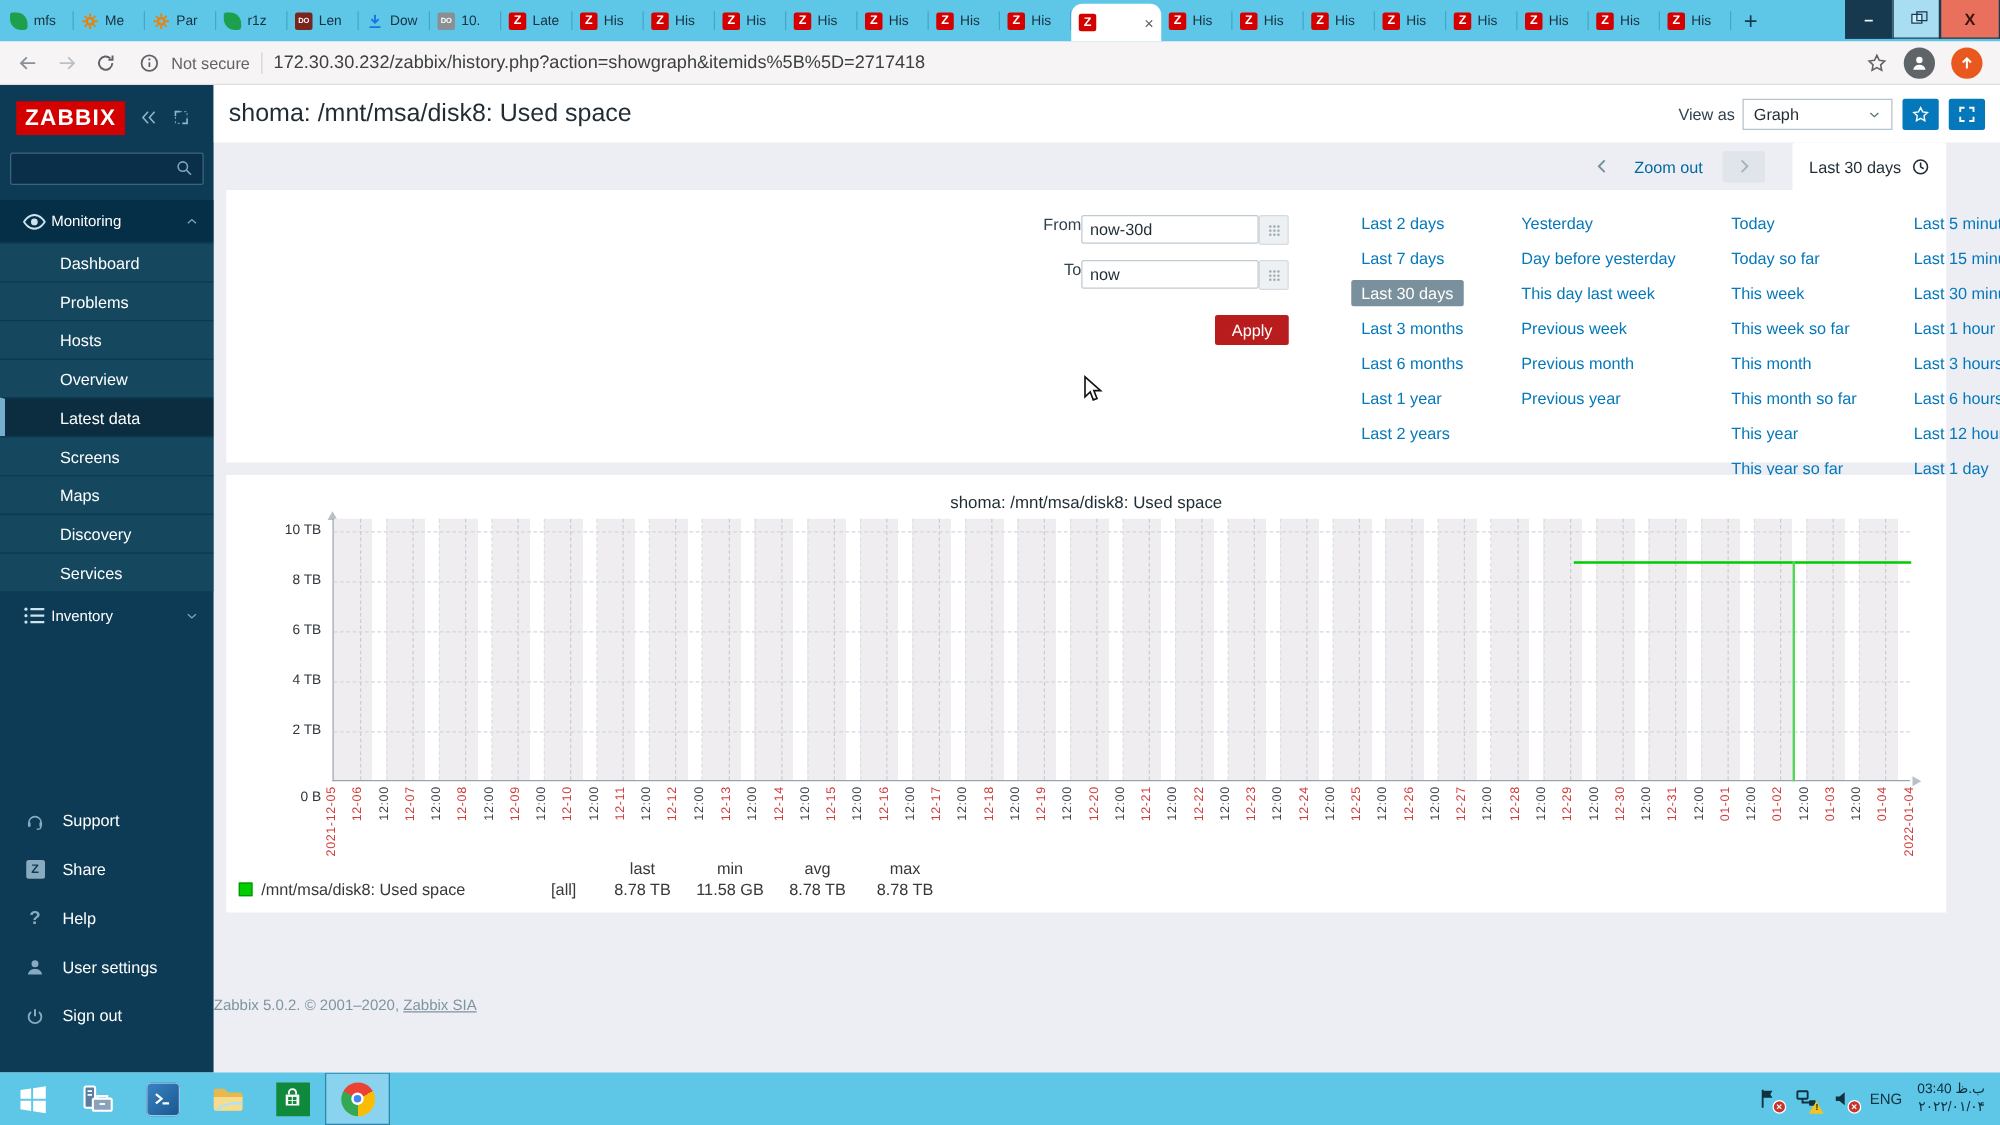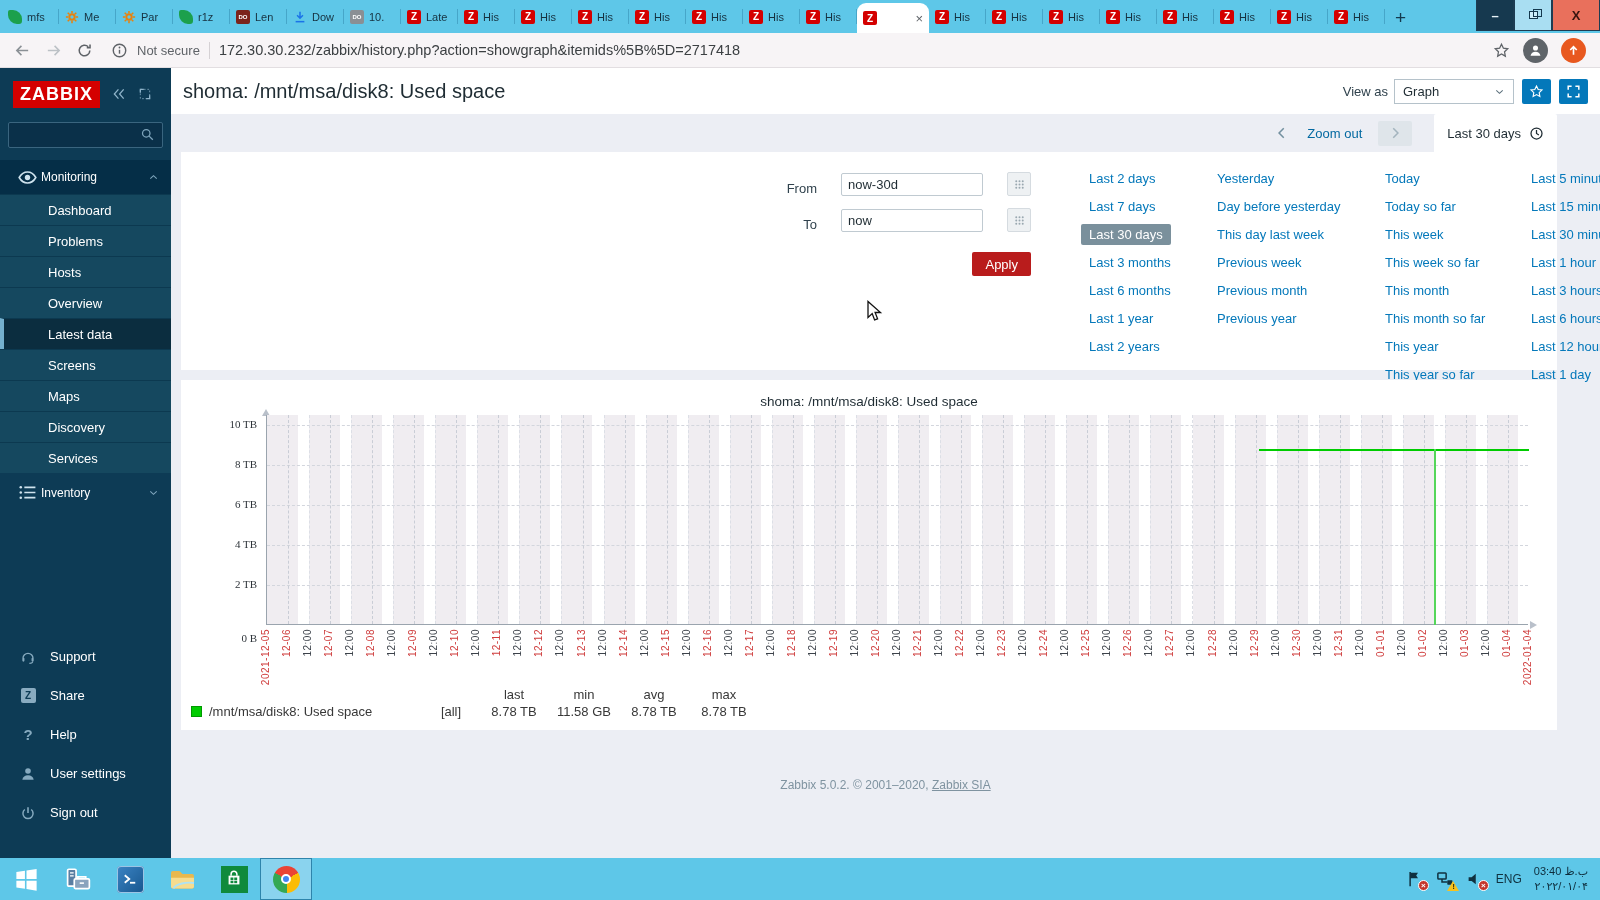--- a/index.html
+++ b/index.html
@@ -83,21 +83,21 @@
 
   .timebar { height:38px; display:flex; align-items:center; justify-content:flex-end; padding-right:43px; }
   .tb-chev { color:#73909f; display:flex; } .tb-chev svg { width:14px; height:14px; }
   .tb-chev.boxed { width:34px; height:25px; background:#dfe5ea; border-radius:2px; color:#a3b4be; align-items:center; justify-content:center; margin-left:16px; }
   .zoomout-label { font-size:13px; color:#0369a1; margin-left:18px; }
   .range-tab { height:38px; background:#fff; display:flex; align-items:center; gap:8px; padding:0 13px; font-size:13px; color:#1f2c33; margin-left:22px; border-radius:2px 2px 0 0; }
   .range-tab .clock-ic { color:#1f2c33; display:flex; } .range-tab .clock-ic svg { width:15px; height:15px; }
 
   .filter-panel { margin:0 43px 0 10px; background:#fff; height:218px; display:flex; }
   .filter-form { width:878px; padding-top:20px; flex:0 0 878px; }
-  .frow { display:flex; justify-content:flex-end; align-items:flex-end; gap:24px; margin-bottom:12px; padding-right:28px; }
+  .frow { display:flex; justify-content:flex-end; align-items:flex-start; gap:0; margin-bottom:12px; padding-right:28px; }
   .frow label { font-size:13px; color:#30424d; }
   .frow input { width:142px; height:23px; border:1px solid #c0cad1; border-radius:2px; font-size:13px; padding:0 6px; color:#1f2c33; outline:none; }
   .cal-btn { width:24px; height:24px; background:#eef1f3; border:1px solid #d5dbe0; border-radius:2px; display:flex; align-items:center; justify-content:center; color:#9aa8b0; }
   .cal-btn svg { width:13px; height:13px; }
   .frow.apply-row { margin-top:20px; }
   .apply-btn { height:24px; padding:0 13px; background:#b91c1c; color:#fff; border:none; border-radius:2px; font-size:13px; display:flex; align-items:center; font-family:inherit; }
   .vdivider { width:1px; background:#e6eaef; margin:8px 0; }
   .ranges { display:flex; padding:19px 0 0 30px; gap:16px; }
   .qcol { display:flex; flex-direction:column; align-items:flex-start; }
   .qcol-1 { width:112px; } .qcol-2 { width:152px; } .qcol-3 { width:130px; } .qcol-4 { width:108px; }
@@ -106,34 +106,34 @@
 
   
   .graph-panel { margin:10px 43px 0 10px; background:#fff; height:350px; position:relative; }
   .graph-title { position:absolute; top:14px; left:0; width:100%; text-align:center; font-size:13.5px; color:#1f2c33; }
   .plot { position:absolute; left:85px; top:35px; width:1262px; height:210px;
           background:repeating-linear-gradient(90deg,#f0edf1 0px,#f0edf1 31px,#ffffff 31px,#ffffff 42.07px);
           border-left:1px solid #9aa4ae; border-bottom:1px solid #9aa4ae; }
   .hgrid { position:absolute; left:0; width:100%; border-top:1px dashed #d3d6dd; }
   .vgrid { position:absolute; top:0; bottom:0; width:0; border-left:1px dashed #c9cdd6; }
   .vgrid.minor { border-left-color:#dcdfe6; }
-  .ylab { position:absolute; left:12px; width:64px; text-align:right; font-size:11px; color:#2e343a; line-height:13px;font-family:Liberation Serif, serif; }
+  .ylab { position:absolute; left:12px; width:64px; text-align:right; font-size:11px; color:#2e343a; line-height:13px; }
   .xlab { position:absolute; top:249px; font-size:10px; writing-mode:vertical-rl; transform:rotate(180deg); letter-spacing:0.5px; }
   .xlab.date { color:#cf3c3c; } .xlab.time { color:#3c424a; }
   .arrow-up { position:absolute; left:81px; top:25px; width:0; height:0; border:4px solid transparent; border-bottom:7px solid #b9c0ca; }
   .arrow-right { position:absolute; left:1349px; top:241px; width:0; height:0; border:4px solid transparent; border-left:7px solid #b9c0ca; }
   .series-flat { position:absolute; height:2px; background:#00cc00; }
   .series-dip { position:absolute; width:2px; background:#55d65a; }
   .legend-table { position:absolute; left:10px; top:306px; border-collapse:collapse; font-size:13px; color:#383838; }
   .legend-table td { padding:1px 0; }
   .td-name { width:232px; } .td-scope { width:56px; text-align:center; }
   .td-stat { width:70px; text-align:center; }
   .swatch { display:inline-block; width:11px; height:11px; background:#00cc00; border:1px solid #009900; vertical-align:-1px; margin-right:7px; }
 
-  .zfooter { text-align:center; margin-top:48px; font-size:12px; color:#7f93a0; }
+  .zfooter { margin-top:67px; font-size:12px; color:#7f93a0; }
   .zfooter a { color:#7f93a0; text-decoration:underline; }
 
   
   .taskbar { position:absolute; left:0; bottom:0; width:1600px; height:42px; background:#5ec7e8; display:flex; align-items:stretch; z-index:5; }
   .tb-apps { display:flex; }
   .tb-btn { width:52px; display:flex; align-items:center; justify-content:center; }
   .tb-btn.active { background:#8ad3ee; box-shadow:inset 0 0 0 1px #2e84ab; }
   .ps-ic { width:27px; height:27px; background:linear-gradient(135deg,#3b84c4,#17568e); border-radius:4px; display:flex; align-items:center; justify-content:center; box-shadow:inset 0 0 0 1px #9cc4e4; }
   .store-ic { width:27px; height:27px; background:#0f8a3c; display:flex; align-items:center; justify-content:center; }
   .chrome-ic { width:27px; height:27px; border-radius:50%; background:conic-gradient(from -60deg,#ea4335 0 120deg,#fbbc05 0 240deg,#34a853 0 360deg); display:flex; align-items:center; justify-content:center; }

